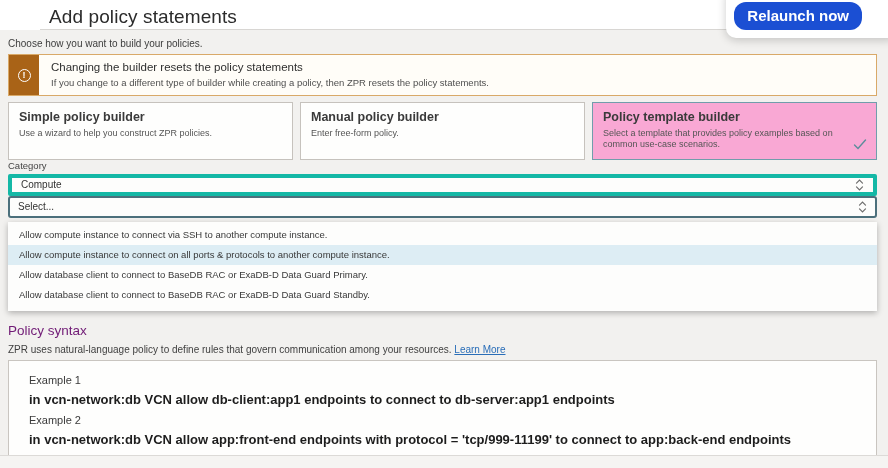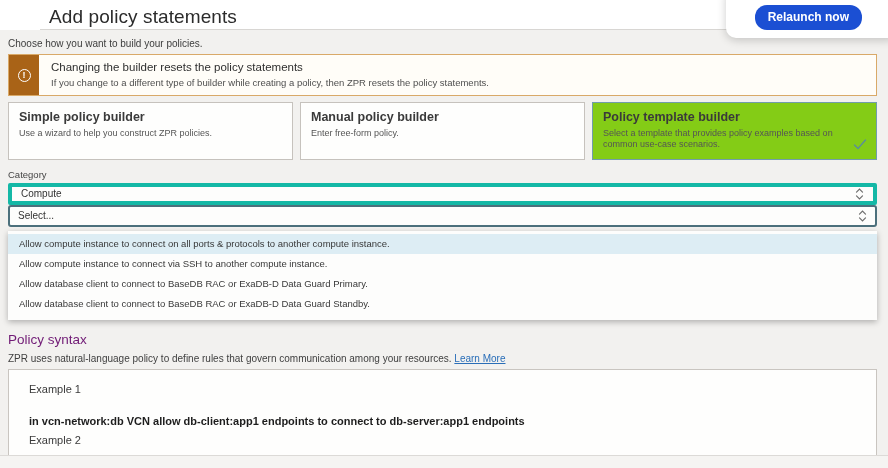--- a/index.html
+++ b/index.html
@@ -75,33 +75,33 @@
   }
   .card {
     flex: 1 1 0;
     background: #fefefd;
     border: 1px solid #c6c2bd;
     padding: 7px 10px 8px;
     min-height: 46px;
     position: relative;
   }
   .card.selected {
-    background: #84cc16;
+    background: #f9a8d4;
     border: 1px solid #719dab;
   }
   .card-title { font-size: 12.5px; color: #3a3a3a; font-weight: bold; }
   .card-desc { font-size: 9px; color: #555; margin-top: 4px; line-height: 1.25; padding-right: 22px; }
   .card-check {
     position: absolute;
     right: 9px; bottom: 9px;
     line-height: 0;
   }
 
   
-  .field-label { font-size: 9.5px; color: #454545; margin-top: 9px; margin-bottom: 3px; }
+  .field-label { font-size: 9.5px; color: #454545; margin-bottom: 3px; }
   .select {
     height: 22px;
     background: #fdfdfc;
     border: 4px solid #14b8a6;
     border-radius: 2px;
     display: flex;
     align-items: center;
     justify-content: space-between;
     padding: 0 9px;
     font-size: 10px;
@@ -136,21 +136,21 @@
   .learn-more { color: #2a6eb8; text-decoration: underline; cursor: pointer; }
 
   .examples-box {
     margin-top: 5px;
     background: #fefefd;
     border: 1px solid #c9c5c0;
     padding: 6px 20px 14px;
     min-height: 92px;
   }
   .example-label { font-size: 11px; color: #3a3a3a; margin-top: 7px; }
-  .example-statement { font-size: 11px; font-weight: bold; color: #1d1d1d; margin-top: 20px; }
+  .example-statement { font-size: 13px; font-weight: bold; color: #1d1d1d; margin-top: 6px; }
 
   
   .footer-strip {
     position: absolute;
     left: 0; right: 0; bottom: 0;
     height: 13px;
     background: #f5f4f2;
     border-top: 1px solid #dcdad7;
   }
 
@@ -165,21 +165,21 @@
     border-radius: 10px;
     box-shadow: 0 2px 10px rgba(0,0,0,0.2);
     z-index: 20;
   }
   .relaunch-btn {
     position: absolute;
     bottom: 8px;
     right: 36px;
     background: #1b4fd3;
     color: #ffffff;
-    font-size: 12px;
+    font-size: 15px;
     font-weight: bold;
     font-family: "Liberation Sans", sans-serif;
     border: none;
     border-radius: 12px;
     padding: 5px 13px 6px;
     cursor: pointer;
   }
 </style>
 </head>
 <body>
@@ -237,22 +237,22 @@
     <span>Select...</span>
     <span class="caret">
       <svg width="9" height="12" viewBox="0 0 9 12">
           <path d="M1.5 4.2 L4.5 1.2 L7.5 4.2" stroke="#555" stroke-width="1.2" fill="none" stroke-linecap="round"></path>
           <path d="M1.5 7.8 L4.5 10.8 L7.5 7.8" stroke="#555" stroke-width="1.2" fill="none" stroke-linecap="round"></path>
         </svg>
     </span>
   </div>
 
   <div class="dropdown-panel">
+    <div class="dropdown-option">Allow compute instance to connect via SSH to another compute instance.</div>
     <div class="dropdown-option highlighted">Allow compute instance to connect on all ports &amp; protocols to another compute instance.</div>
-    <div class="dropdown-option">Allow compute instance to connect via SSH to another compute instance.</div>
     <div class="dropdown-option">Allow database client to connect to BaseDB RAC or ExaDB-D Data Guard Primary.</div>
     <div class="dropdown-option">Allow database client to connect to BaseDB RAC or ExaDB-D Data Guard Standby.</div>
   </div>
 
   <div class="syntax-heading">Policy syntax</div>
   <div class="syntax-desc">
     <span>ZPR uses natural-language policy to define rules that govern communication among your resources.</span>
     <span class="learn-more">Learn More</span>
   </div>
 

